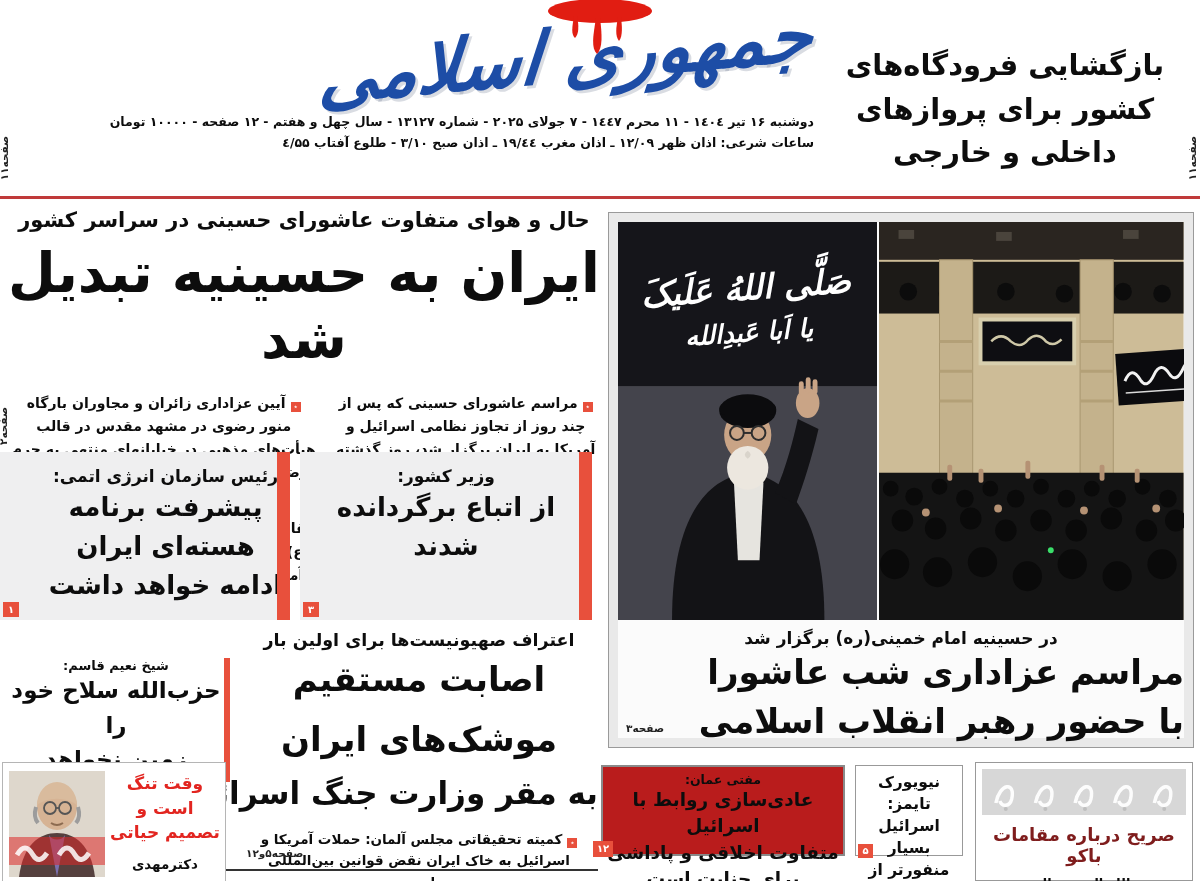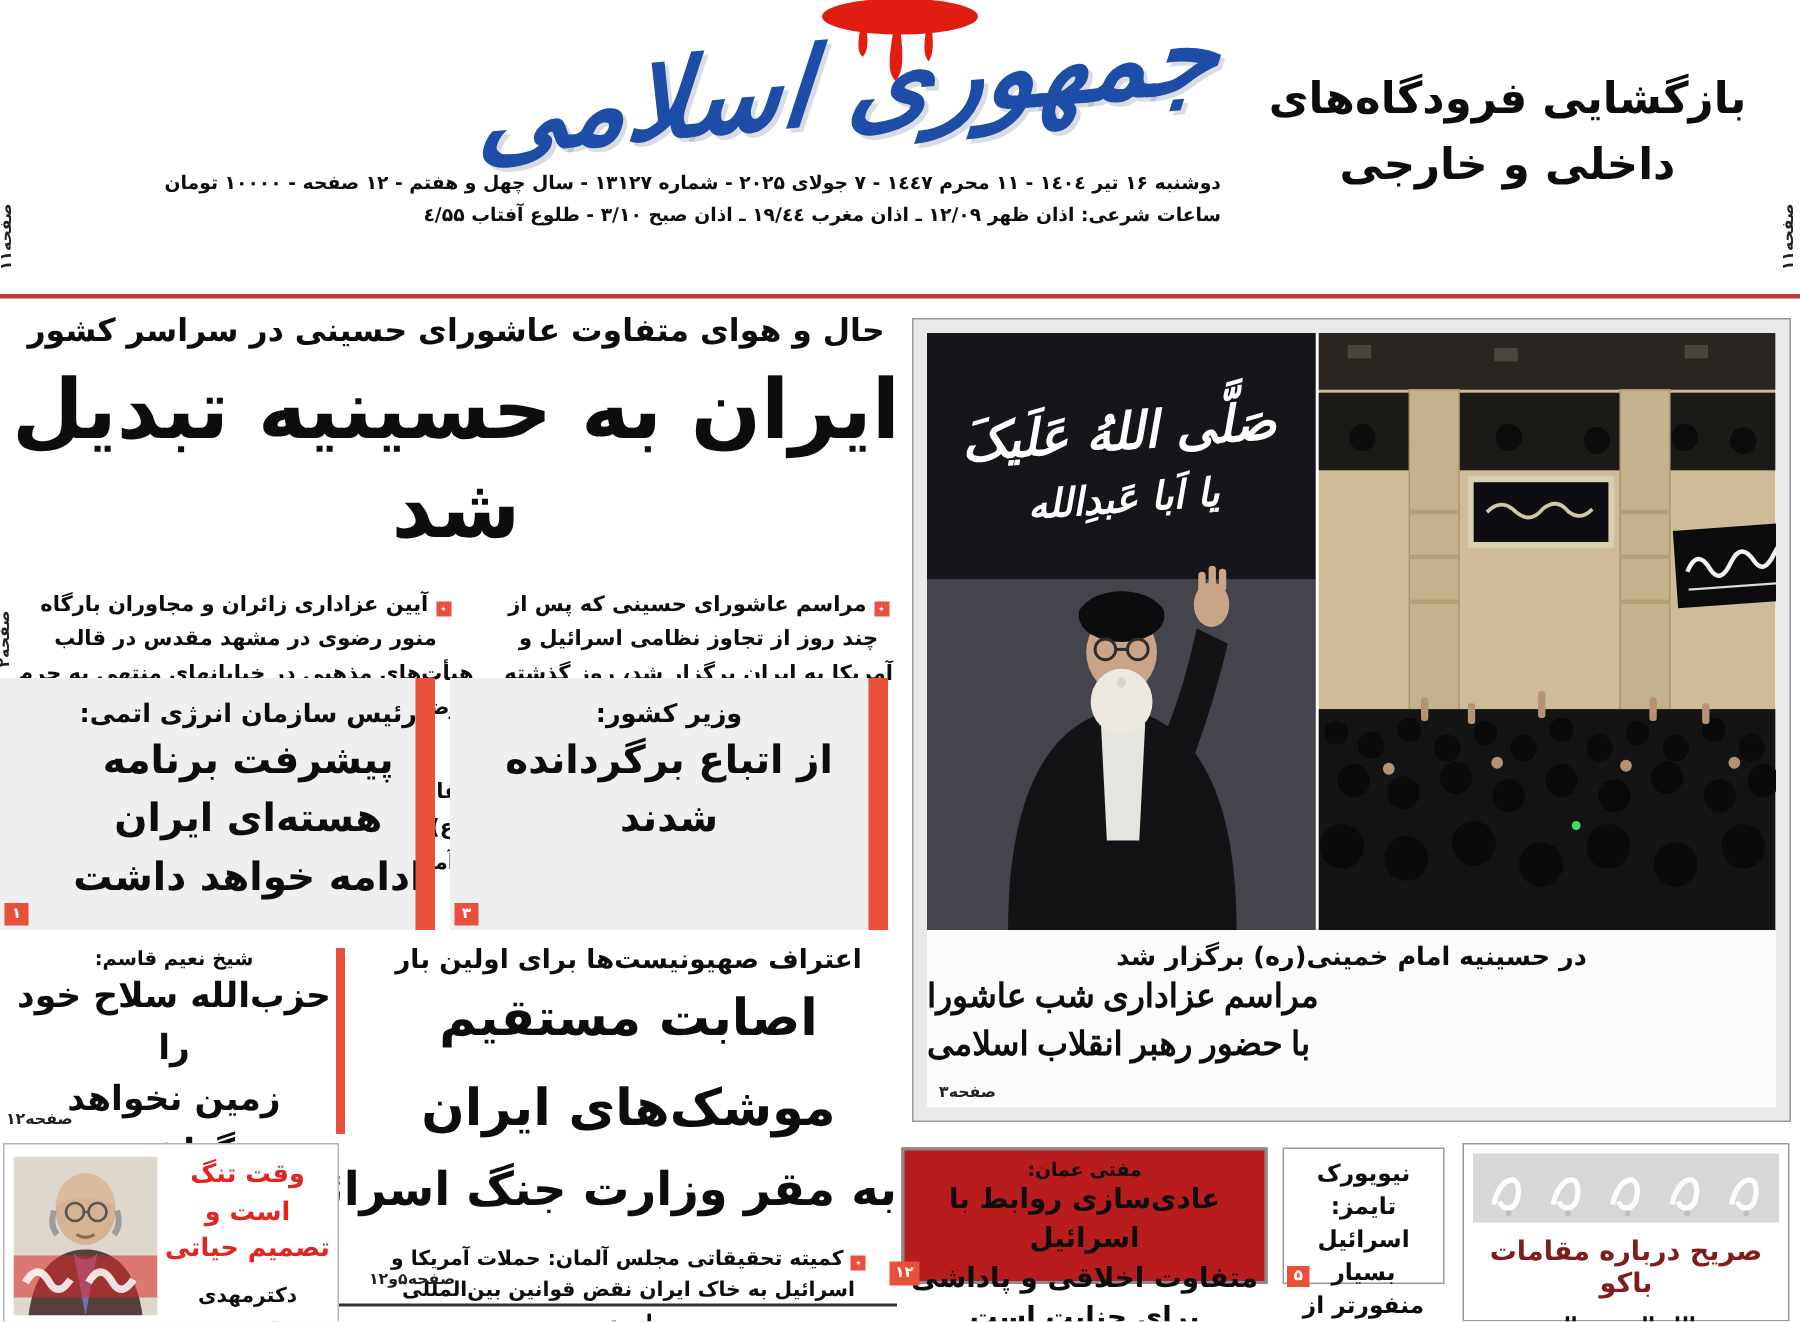--- a/index.html
+++ b/index.html
@@ -36,32 +36,32 @@
   .bsq{display:inline-block;width:10px;height:10px;background:#e8503c;margin-left:5px;
        vertical-align:-1px;color:#fff;font-size:7px;line-height:10px;text-align:center;font-weight:bold;}
 
   
   .photo-panel{left:608px;top:212px;width:586px;height:536px;background:#e9e9e9;
                border:1px solid #9a9a9a;box-sizing:border-box;padding:9px;}
   .photo-card{background:#fbfbfb;width:100%;height:100%;position:relative;}
   .photo-row{display:flex;height:398px;gap:2px;}
   .photo-row svg{display:block;height:100%;}
   .cap-kicker{font-size:17px;font-weight:700;margin-top:8px;text-align:center;}
-  .cap-headline{font-size:22px;font-weight:900;line-height:1.45;text-align:left;font-family:Liberation Serif, serif;}
+  .cap-headline{font-size:34px;font-weight:900;line-height:1.45;text-align:right;}
 
   
   .gbox{top:452px;height:168px;background:#efeff0;text-align:center;box-sizing:border-box;}
   .gbox .rbar{position:absolute;right:0;top:0;width:13px;height:100%;background:#e8503c;}
   .gbox-kicker{font-size:17px;font-weight:700;margin-top:14px;}
   .gbox-headline{font-size:26px;font-weight:900;line-height:1.5;margin-top:2px;}
   .numsq{position:absolute;background:#e8503c;color:#fff;font-size:10px;font-weight:bold;
          text-align:center;z-index:4;}
 
   
-  .hezb{left:0;top:630px;width:232px;height:128px;text-align:center;}
+  .hezb{left:0;top:656px;width:232px;height:128px;text-align:center;}
   .hezb .rbar{position:absolute;right:2px;top:2px;width:6px;height:124px;background:#e8503c;}
   .hezb-kicker{font-size:13px;font-weight:700;margin-top:2px;}
   .hezb-headline{font-size:23px;font-weight:900;line-height:1.5;}
 
   
   .missile{left:240px;top:630px;width:358px;height:241px;text-align:center;}
   .missile-kicker{font-size:17.5px;font-weight:700;}
   .missile-h1{font-size:34px;font-weight:900;line-height:1.75;}
   .missile-h3{font-size:31px;font-weight:900;line-height:1.6;white-space:nowrap;}
   .missile-bullet{font-size:13.5px;font-weight:700;line-height:1.6;margin-top:10px;padding:0 14px;}
@@ -102,20 +102,21 @@
       <path d="M74,19 C72,30 71,38 75,43 C79,38 78,28 77,19 Z" fill="#e11d12"></path>
     </svg>
     <div class="logo">جمهوری اسلامی</div>
     <div class="dateline">دوشنبه ۱۶ تیر ۱٤۰٤ - ۱۱ محرم ۱٤٤۷ - ۷ جولای ۲۰۲۵ - شماره ۱۳۱۲۷ - سال چهل و هفتم - ۱۲ صفحه - ۱۰۰۰۰ تومان</div>
     <div class="dateline">ساعات شرعی: اذان ظهر ۱۲/۰۹ ـ اذان مغرب ۱۹/٤٤ ـ اذان صبح ۳/۱۰ - طلوع آفتاب ٤/۵۵</div>
   </div>
 
   <div class="abs top-story" style="right:6px;top:44px;">
     <div class="top-headline">
       <div>بازگشایی فرودگاه‌های</div>
+      <div>کشور برای پروازهای</div>
       <div>داخلی و خارجی</div>
     </div>
   </div>
   <div class="vref" style="left:1170px;top:152px;">صفحه۱۱</div>
 
   <div class="abs red-rule"></div>
 
   <div class="abs lead">
     <div class="lead-kicker">حال و هوای متفاوت عاشورای حسینی در سراسر کشور</div>
     <div class="lead-headline">ایران به حسینیه تبدیل شد</div>

